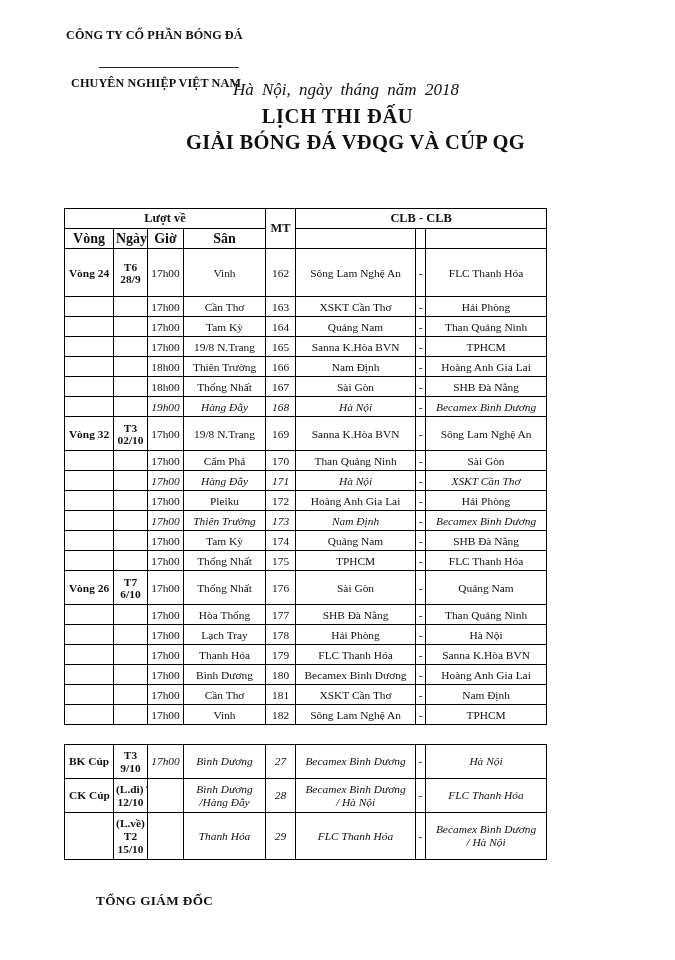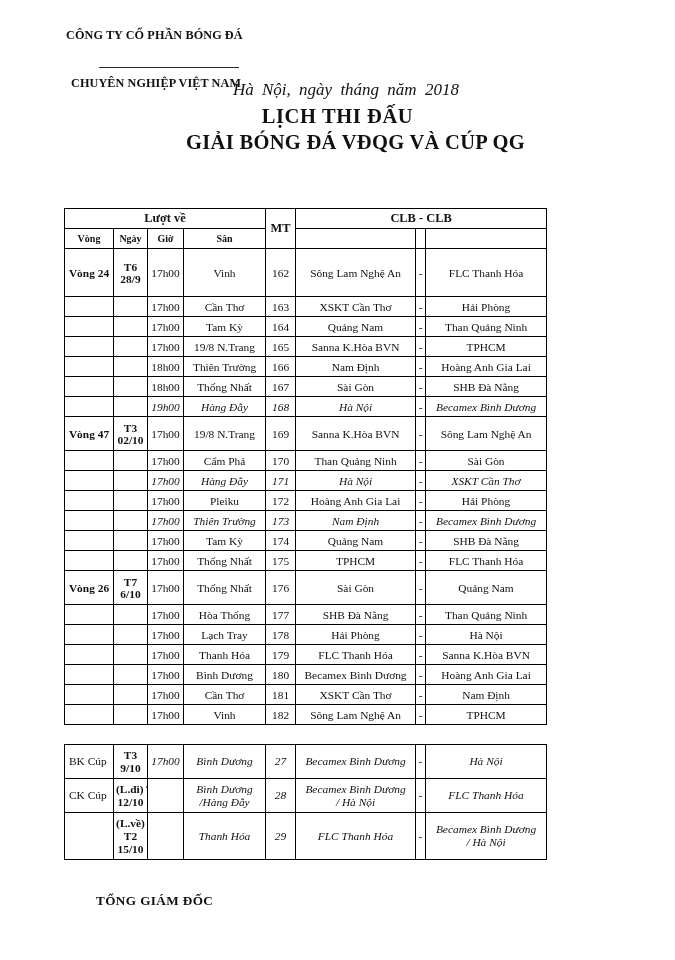--- a/index.html
+++ b/index.html
@@ -103,41 +103,41 @@
     top: 208px;
     width: 482px;
   }
   #league-table td, #league-table th { height: 19px; }
   #league-table tr.tall td { height: 47px; }
   #league-table tr.mid td { height: 33px; }
   #league-table td.rnd, #league-table td.day { font-weight: bold; }
   #league-table td.dash, #league-table th.dash { padding: 0; }
   .ital td { font-style: italic; margin-left: 38px; }
   .hdr-top th { height: 25px; font-size: 12.4px; }
-  .hdr-sub th { height: 22px; font-size: 10px; }
+  .hdr-sub th { height: 22px; font-size: 14px; }
 
   
   .c-rnd   { width: 49px; }
   .c-day   { width: 34px; }
   .c-time  { width: 36px; }
   .c-venue { width: 82px; }
   .c-mt    { width: 30px; }
   .c-home  { width: 120px; }
   .c-dash  { width: 10px; }
   .c-away  { width: 121px; }
 
   
   #cup-table {
     left: 64px;
     top: 744px;
     width: 482px;
   }
   #cup-table td { height: 33px; line-height: 13px; }
   #cup-table tr.cup-tall td { height: 46px; }
-  #cup-table td.stage { font-weight: normal; text-align: left; padding-left: 4px; }
+  #cup-table td.stage { font-weight: bold; text-align: left; padding-left: 4px; }
   #cup-table td.day { font-weight: bold; }
   #cup-table td.ic { font-style: italic; }
   .two-line { white-space: normal; }
 
   
   #footer-title {
     position: absolute;
     left: 96px;
     top: 893px;
     font-weight: bold;
@@ -254,21 +254,21 @@
         <td class="rnd"></td>
         <td class="day"></td>
         <td>19h00</td>
         <td>Hàng Đẫy</td>
         <td>168</td>
         <td>Hà Nội</td>
         <td class="dash">-</td>
         <td>Becamex Bình Dương</td>
       </tr>
       <tr class="mid">
-        <td class="rnd">Vòng 47</td>
+        <td class="rnd">Vòng 32</td>
         <td class="day two-line">T3<br>02/10</td>
         <td>17h00</td>
         <td>19/8 N.Trang</td>
         <td>169</td>
         <td>Sanna K.Hòa BVN</td>
         <td class="dash">-</td>
         <td>Sông Lam Nghệ An</td>
       </tr>
       <tr>
         <td class="rnd"></td>

